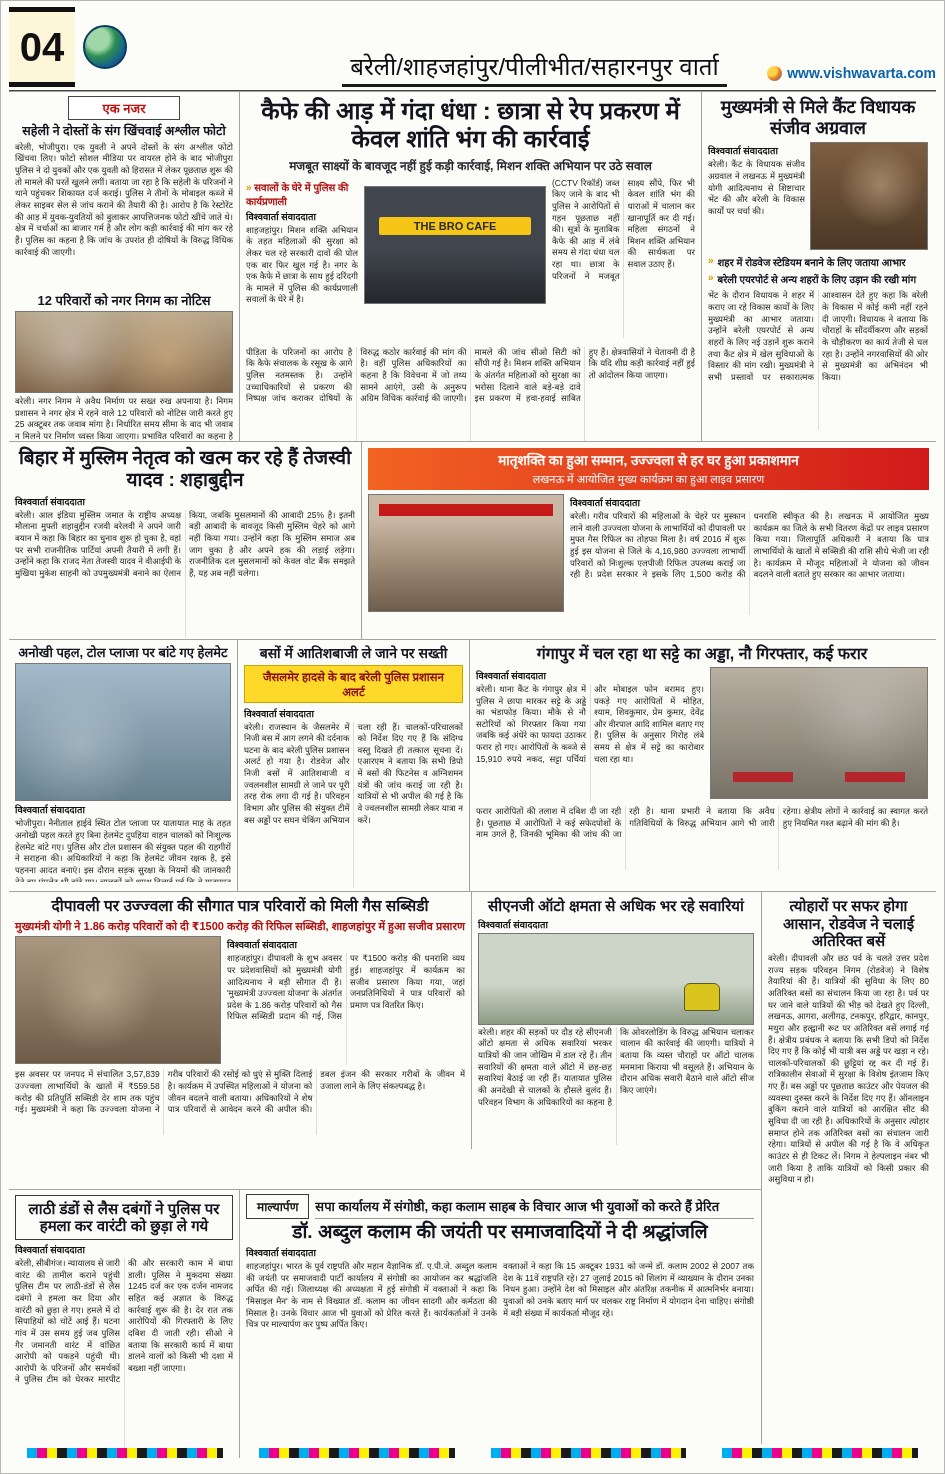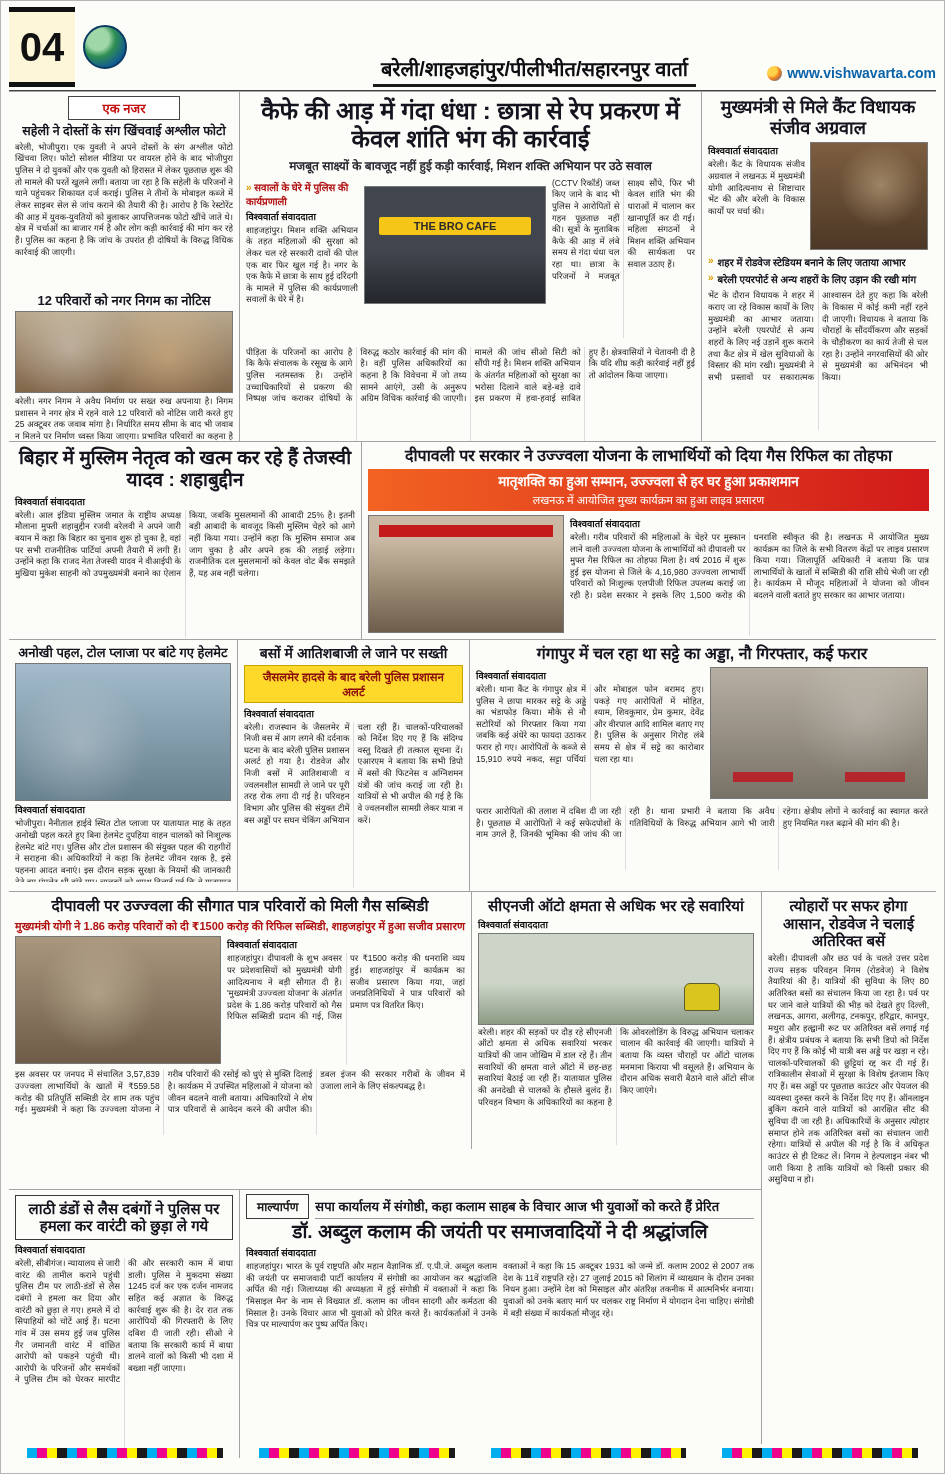--- a/index.html
+++ b/index.html
@@ -20,21 +20,21 @@
   .globe-logo {
     width:40px; height:40px; border-radius:50%;
     background:radial-gradient(circle at 32% 30%, #9fd7a8 0 28%, #2f8f53 45%, #145c8f 75%, #0b3a63 100%);
     border:2px solid #0b3a63; flex:0 0 auto;
   }
   .brand-text { display:flex; flex-direction:column; }
   .logo-word { font-size:29px; font-weight:700; color:#123d7d; line-height:1; letter-spacing:.5px; }
   .edition-line { font-size:10px; color:#333; margin-top:4px; border-top:1px solid #999; padding-top:2px; }
   .mast-center { flex:1; display:flex; align-items:flex-end; justify-content:center; }
   .section-title {
-    font-size:20px; font-weight:700; color:#0d0d12; text-align:center;
+    font-size:24px; font-weight:400; color:#0d0d12; text-align:center;
     border-bottom:3px solid #1a1a1a; padding:0 8px 4px; line-height:1.1;
   }
   .mast-right { width:190px; display:flex; align-items:flex-end; justify-content:flex-end; gap:5px; padding-bottom:6px; }
   .site-globe {
     width:15px; height:15px; border-radius:50%;
     background:radial-gradient(circle at 30% 30%, #ffd24a 0 35%, #f07c1d 55%, #1b6fb5 100%);
   }
   .website { font-size:14px; font-weight:700; color:#0a63a8; text-decoration:none; }
   .mast-rule { border:none; border-top:1.5px solid #444; margin:3px 0 0; }
 
@@ -228,21 +228,20 @@
 
   <div class="row" style="height:198px;">
 
     <div class="col" style="width:352px;">
       <div class="hl bihar-hl">बिहार में मुस्लिम नेतृत्व को खत्म कर रहे हैं तेजस्वी यादव : शहाबुद्दीन</div>
       <div class="byline">विश्ववार्ता संवाददाता</div>
       <div class="body cols2" style="height:128px;">बरेली। आल इंडिया मुस्लिम जमात के राष्ट्रीय अध्यक्ष मौलाना मुफ्ती शहाबुद्दीन रजवी बरेलवी ने अपने जारी बयान में कहा कि बिहार का चुनाव शुरू हो चुका है, वहां पर सभी राजनीतिक पार्टियां अपनी तैयारी में लगी हैं। उन्होंने कहा कि राजद नेता तेजस्वी यादव ने वीआईपी के मुखिया मुकेश साहनी को उपमुख्यमंत्री बनाने का ऐलान किया, जबकि मुसलमानों की आबादी 25% है। इतनी बड़ी आबादी के बावजूद किसी मुस्लिम चेहरे को आगे नहीं किया गया। उन्होंने कहा कि मुस्लिम समाज अब जाग चुका है और अपने हक की लड़ाई लड़ेगा। राजनीतिक दल मुसलमानों को केवल वोट बैंक समझते हैं, यह अब नहीं चलेगा।</div>
     </div>
 
     <div class="col" style="width:574px;">
-      <div class="hl ujj-hl">दीपावली पर सरकार ने उज्ज्वला योजना के लाभार्थियों को दिया गैस रिफिल का तोहफा</div>
       <div class="banner">
         <div class="l1">मातृशक्ति का हुआ सम्मान, उज्ज्वला से हर घर हुआ प्रकाशमान</div>
         <div class="l2">लखनऊ में आयोजित मुख्य कार्यक्रम का हुआ लाइव प्रसारण</div>
       </div>
       <div class="ujj-mid">
         <div class="photo ujj-photo">
             <span class="band"></span>
           </div>
         <div style="flex:1;">
           <div class="byline">विश्ववार्ता संवाददाता</div>

